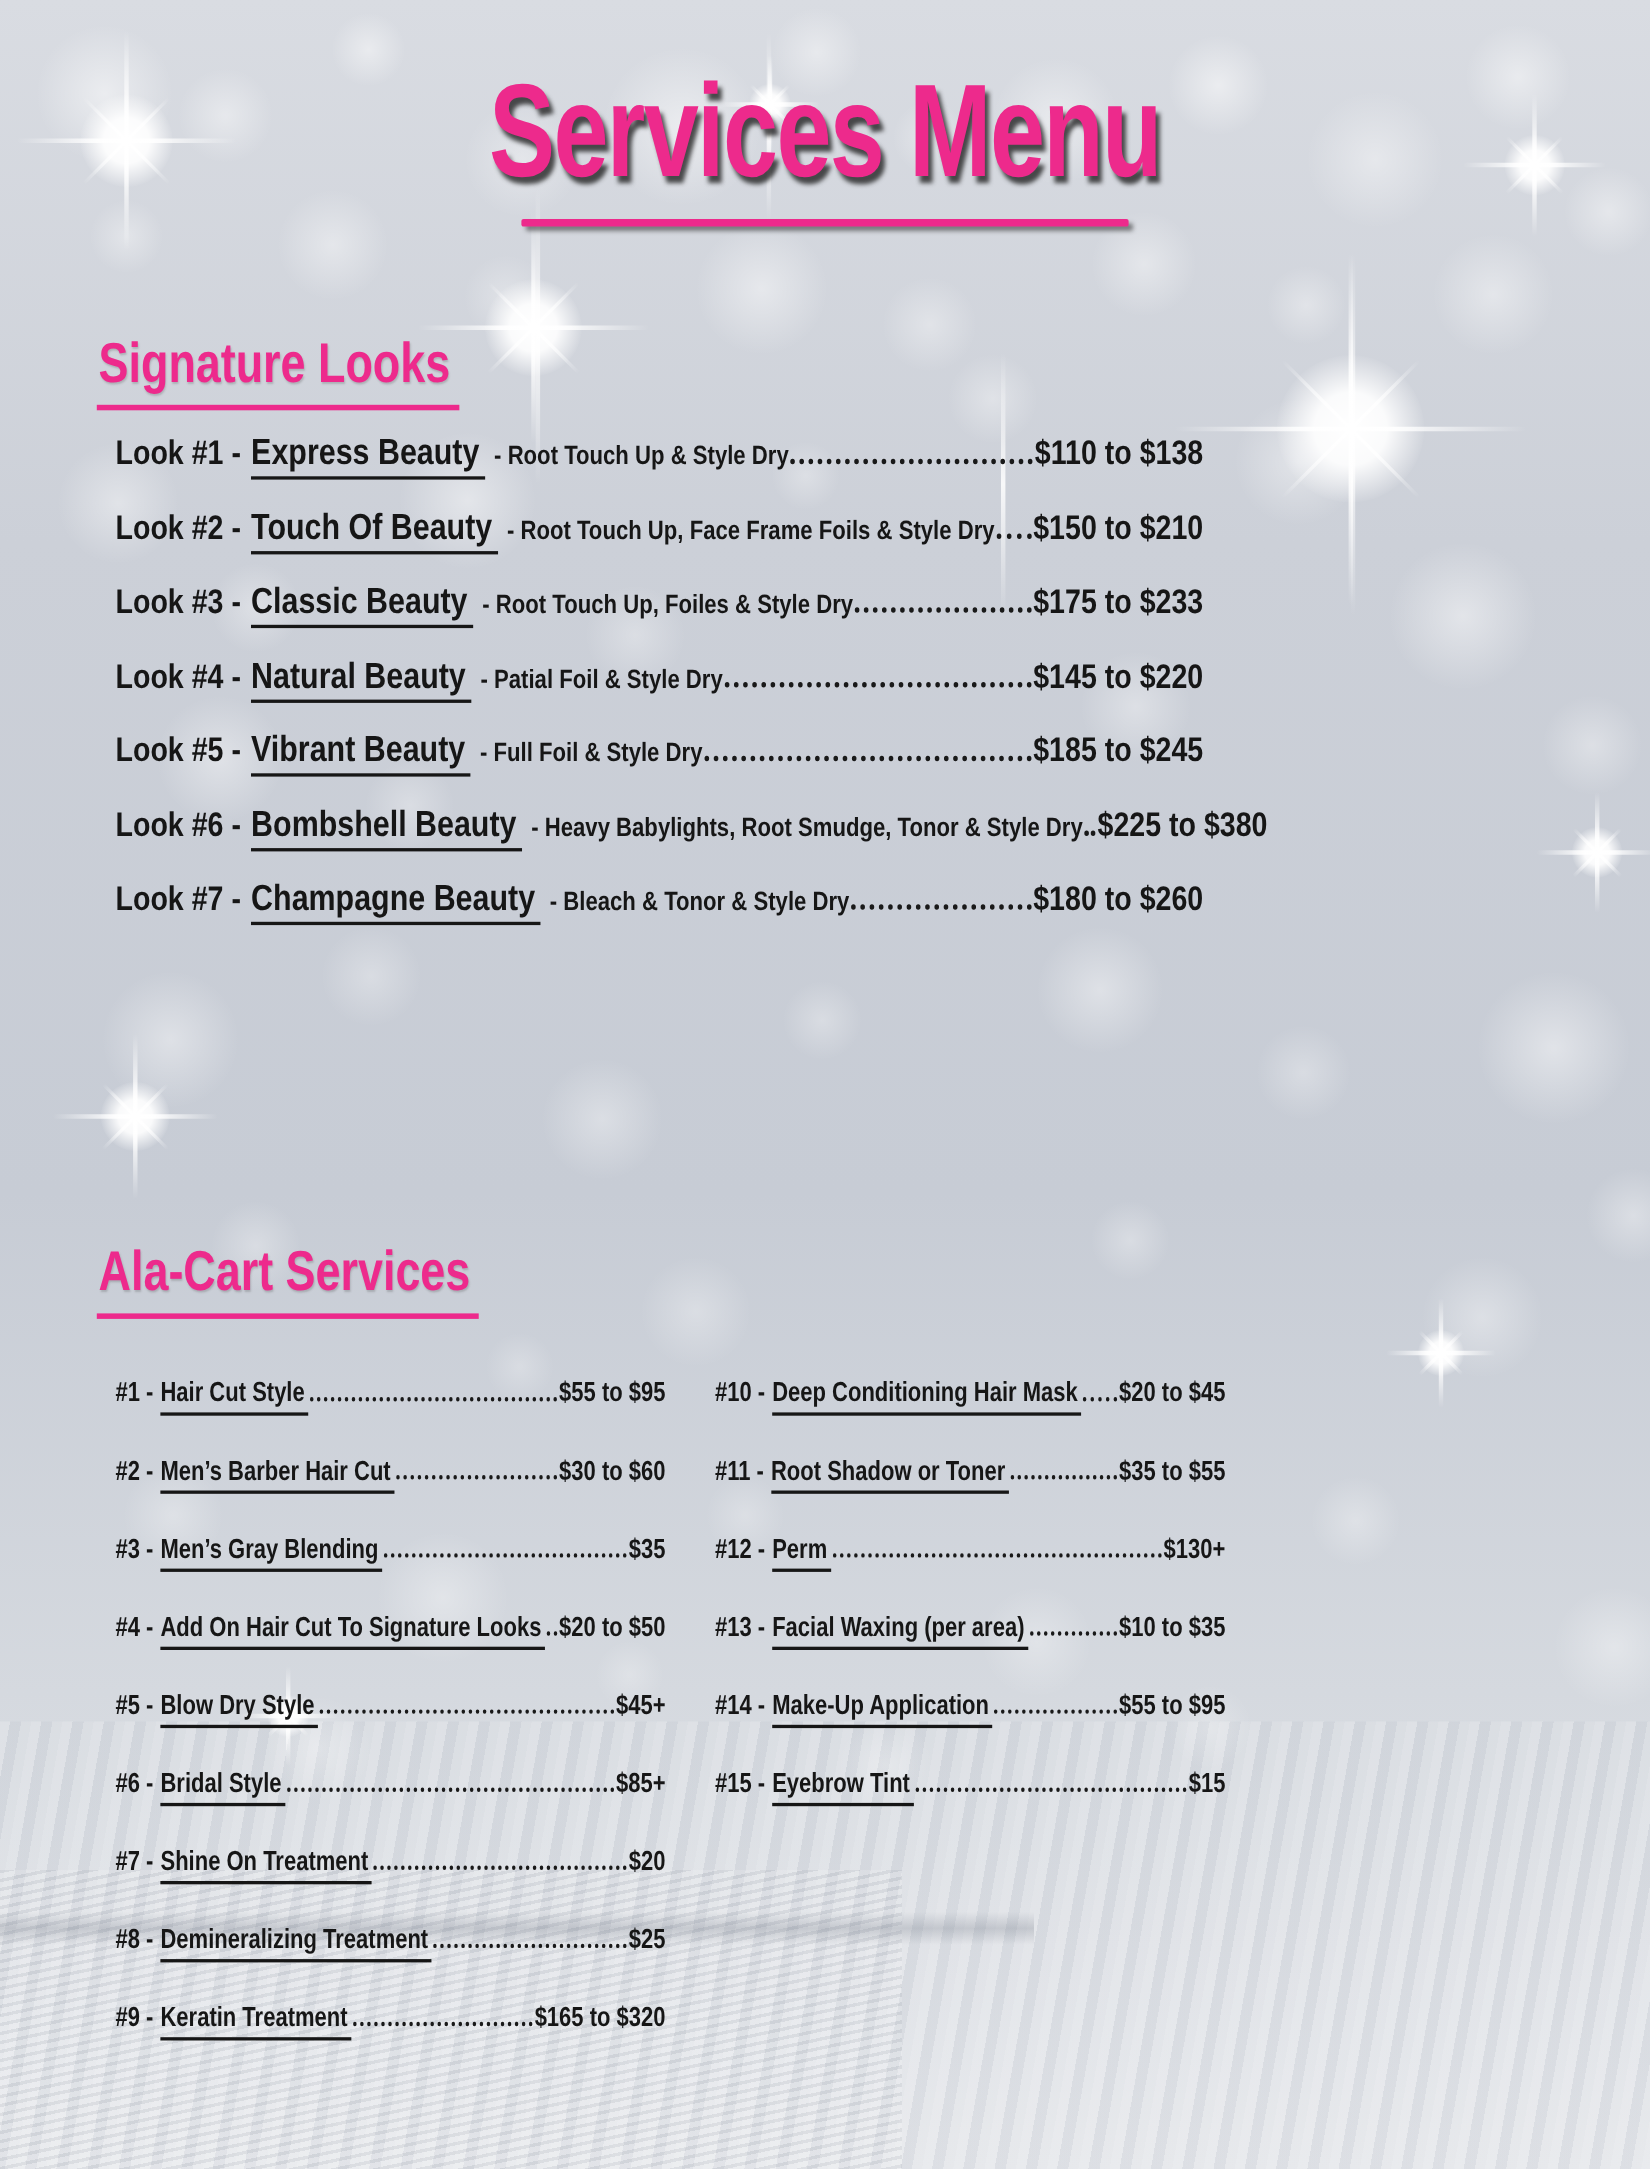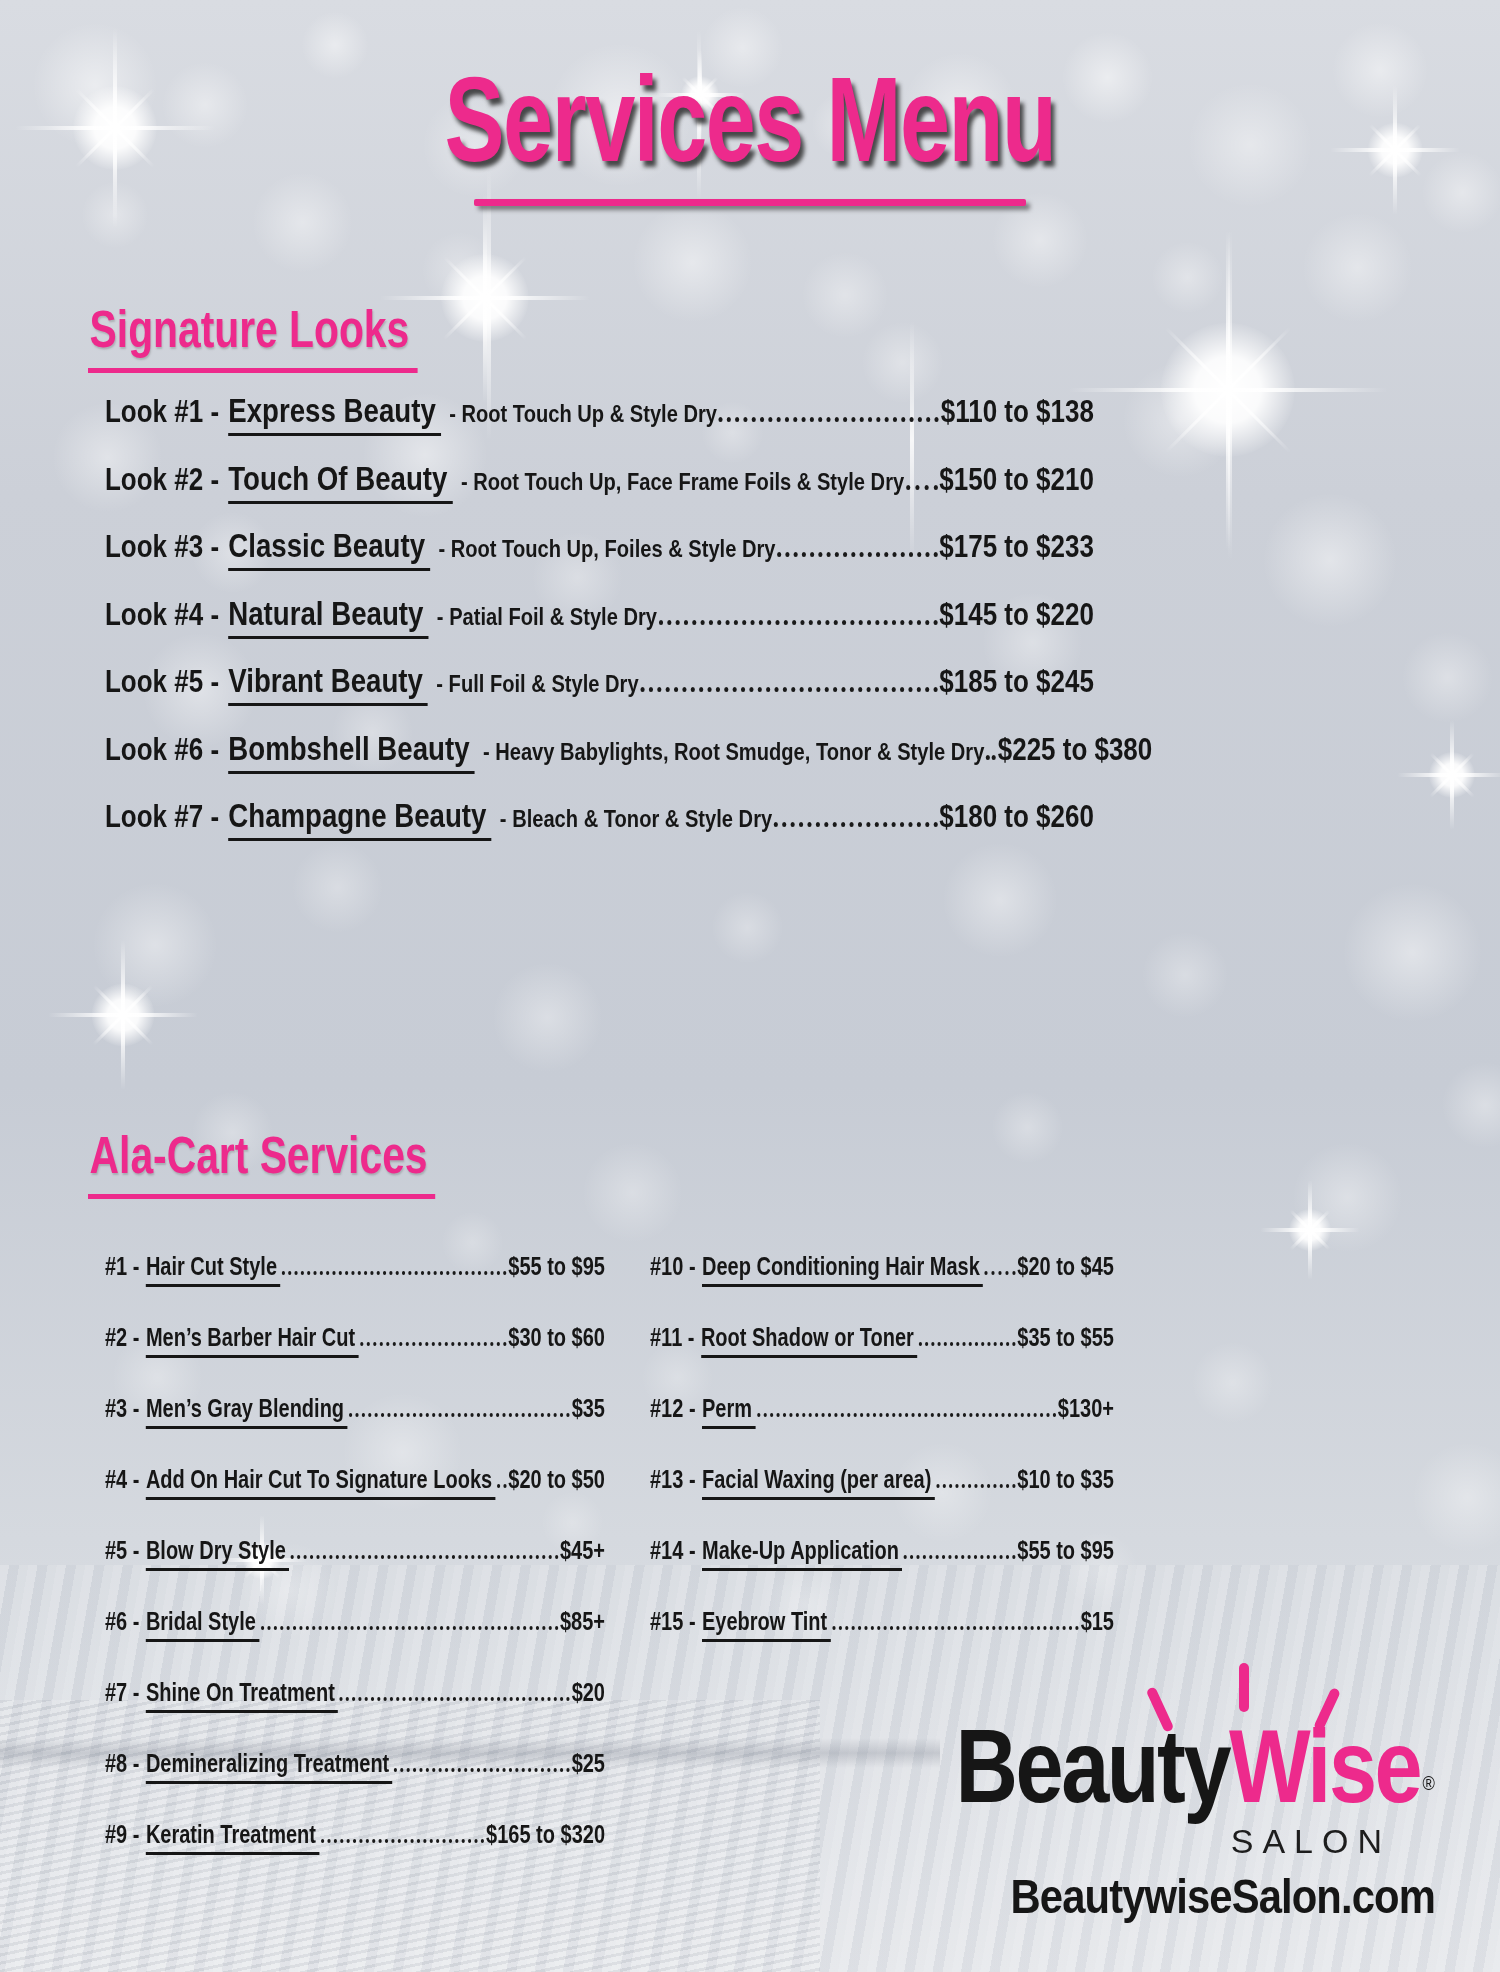--- a/index.html
+++ b/index.html
@@ -373,22 +373,14 @@
   </div>
 
   <div class="ala-row">
     <span class="p">#15 -</span>
     <span class="n">Eyebrow Tint</span>
     <span class="dots"></span>
     <span class="pr">$15</span>
   </div>
 </div>
 
-    <div class="logo">
-      <span class="ray" id="ray-l"></span>
-      <span class="ray" id="ray-c"></span>
-      <span class="ray" id="ray-r"></span>
-      <div class="logo-word"><span>Beauty</span><span class="wise">Wise</span><span class="reg">®</span></div>
-      <div class="logo-salon">SALON</div>
-      <div class="logo-site">BeautywiseSalon.com</div>
-    </div>
   </div>
 </div>
 
 </body></html>

